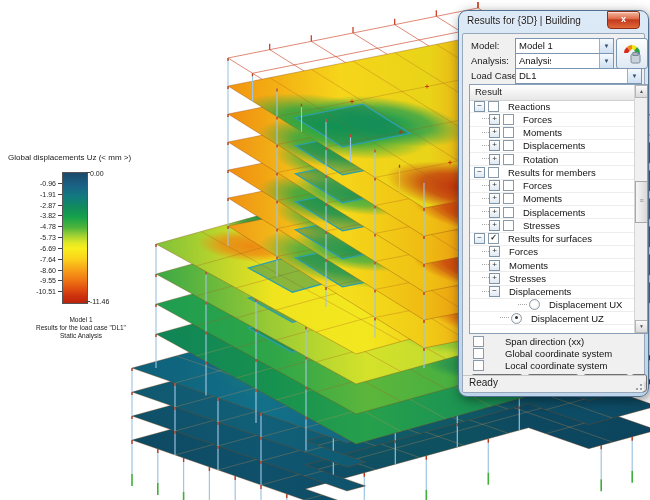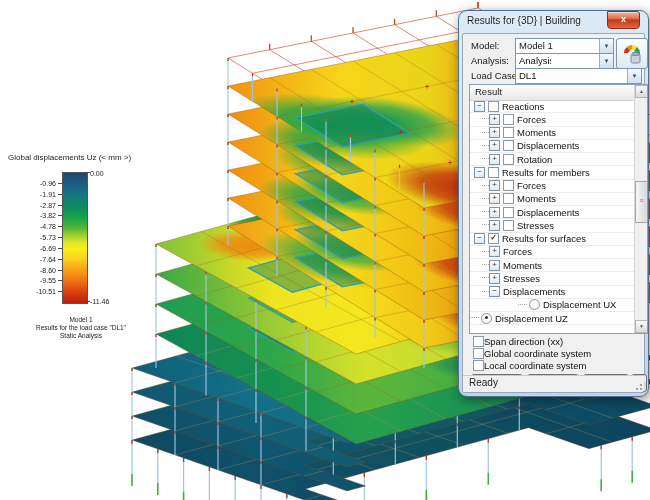--- a/index.html
+++ b/index.html
@@ -39,31 +39,31 @@
   .tree-rows{position:absolute;left:0;top:15px;right:12px;bottom:0;}
   .trow{height:12.26px;display:flex;align-items:center;border-bottom:1px solid #ededed;overflow:hidden;}
   .trow .conn{border-top:1px dotted #a8a8a8;height:1px;}
   .expander{width:9px;height:9px;flex:0 0 9px;border:1px solid #7d93a8;background:linear-gradient(#fff,#dfe9f2);
     font-size:8px;line-height:7px;text-align:center;color:#333;}
   .cbx{width:9px;height:9px;flex:0 0 9px;border:1px solid #8a9aa8;background:#fff;margin-left:3px;
     font-size:8px;line-height:8px;text-align:center;color:#222;font-weight:bold;}
   .radio{width:9px;height:9px;flex:0 0 9px;border:1px solid #8a9aa8;border-radius:50%;
     background:radial-gradient(#fff 40%,#e4e4e4);margin-left:2px;position:relative;}
   .radio i{position:absolute;left:2.5px;top:2.5px;width:3px;height:3px;border-radius:50%;background:#333;}
-  .tlabel{font-size:9.5px;color:#111;margin-left:3px;white-space:nowrap;}
+  .tlabel{font-size:9.5px;color:#111;margin-left:9px;white-space:nowrap;}
   .vscroll{position:absolute;right:0;top:0;width:12px;bottom:0;background:#f0f0f0;border-left:1px solid #d5d5d5;}
   .sbtn{position:absolute;left:0;width:11px;height:11px;background:linear-gradient(#fafafa,#dadada);
     border:1px solid #b5b5b5;font-size:5px;color:#555;text-align:center;line-height:10px;}
   .sthumb{position:absolute;left:0;top:96px;width:11px;height:40px;background:linear-gradient(90deg,#f6f6f6,#d8d8d8);
     border:1px solid #a8a8a8;}
   .sthumb:before{content:"≡";display:block;text-align:center;font-size:7px;color:#888;line-height:38px;}
 
   .ck-row{position:absolute;left:10px;display:flex;align-items:center;}
   .ck-row .cbx{margin-left:0;}
-  .ck-row .tlabel{margin-left:0;}
+  .ck-row .tlabel{margin-left:21px;}
 
   .btn{position:absolute;height:16px;border:1px solid #707070;border-radius:3px;
     background:linear-gradient(#f7f7f7,#e4e4e4 45%,#d2d2d2 50%,#e0e0e0);
     font-size:9.5px;color:#111;text-align:center;line-height:15px;}
   .statusbar{position:absolute;left:0;right:0;bottom:0;height:15px;border-top:1px solid #c8c8c8;background:#f0f0f0;
     font-size:10px;color:#222;padding:1px 0 0 6px;border-radius:0 0 2px 2px;}
   .grip{position:absolute;right:2px;bottom:2px;width:8px;height:8px;}
   .grip i{position:absolute;width:2px;height:2px;background:#9aa4ae;}
 </style>
 </head>
@@ -1164,21 +1164,21 @@
             <div class="trow" style="padding-left: 12px;">
               <span class="conn" style="width: 7px; flex: 0 0 7px;"></span>
               <span class="expander">−</span>
               <span class="tlabel">Displacements</span>
             </div>
             <div class="trow" style="padding-left: 48px;">
               <span class="conn" style="width: 9px; flex: 0 0 9px;"></span>
               <span class="radio"></span>
               <span class="tlabel">Displacement UX</span>
             </div>
-            <div class="trow" style="">
+            <div class="trow" style="padding-left: 30px;">
               <span class="conn" style="width: 9px; flex: 0 0 9px;"></span>
               <span class="radio">
                 <i></i>
               </span>
               <span class="tlabel">Displacement UZ</span>
             </div>
           </div>
         <div class="vscroll">
           <div class="sbtn" style="top:0;">▲</div>
           <div class="sthumb"></div>

